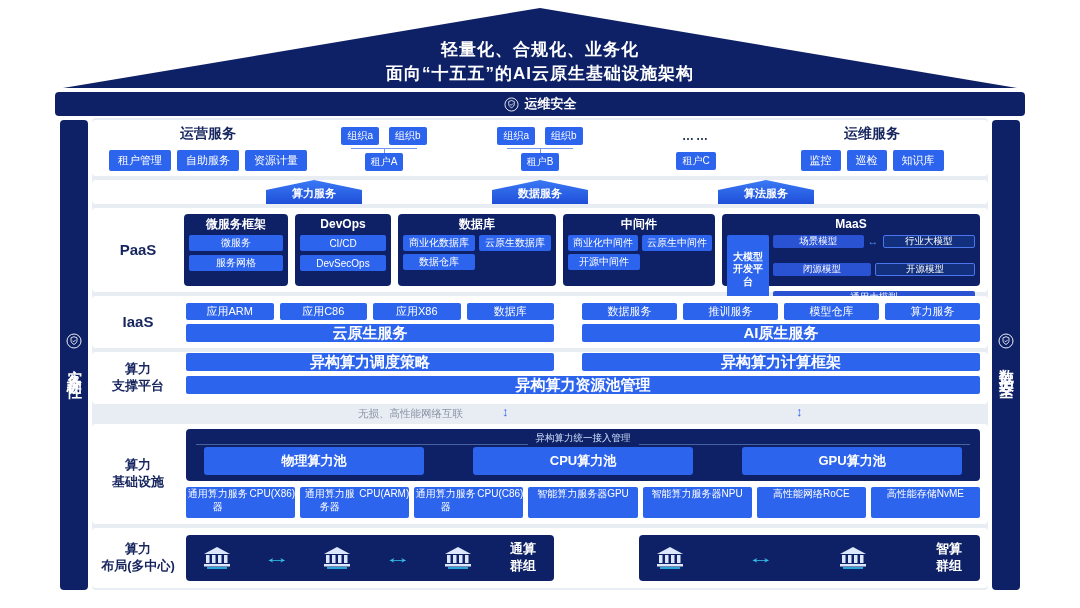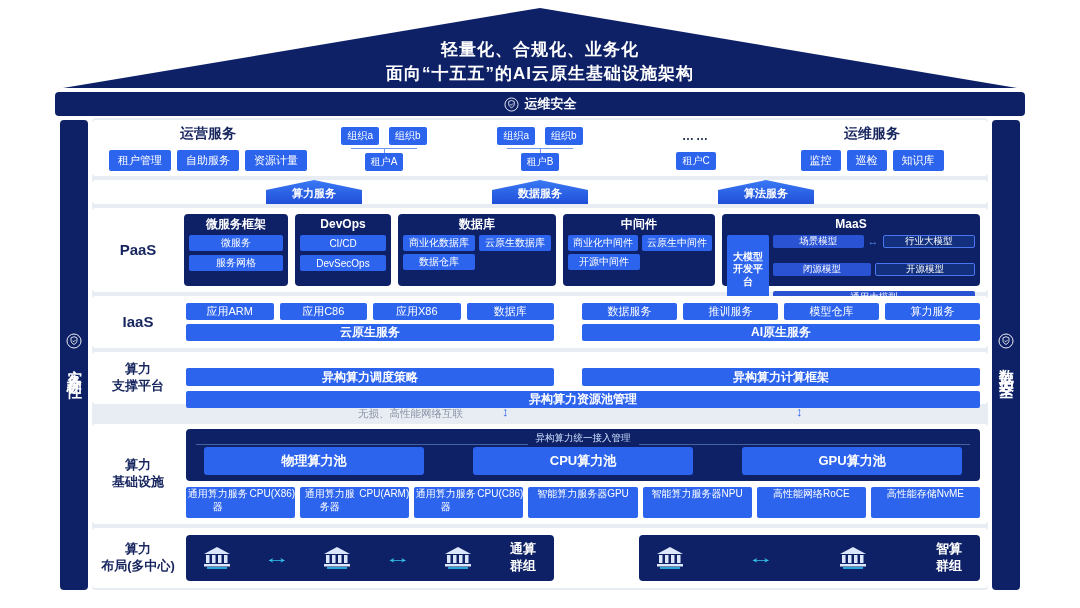--- a/index.html
+++ b/index.html
@@ -19,21 +19,21 @@
             display:flex; flex-direction:column; align-items:center; justify-content:center; gap:8px; color:#fff; }
   .pillar-left { left:60px; } .pillar-right { left:992px; }
   .vtext { writing-mode:vertical-rl; text-orientation:upright; font-size:15px; font-weight:bold; letter-spacing:5px; }
 
   .content-bg { position:absolute; left:92px; top:118px; width:896px; height:472px; background:#e8ecf3; border-radius:4px; }
   .row { position:absolute; left:92px; width:896px; background:#fff; border-radius:4px; }
 
   .btn { background:#2d64ee; color:#fff; border-radius:2px; display:inline-flex; align-items:center; justify-content:center; white-space:nowrap; }
   .btn.sm { font-size:11px; padding:3px 9px; }
   .btn.xs { font-size:10px; padding:2px 6px; }
-  .bar { background:#2d64ee; color:#fff; font-weight:bold; font-size:12px; height:18px; border-radius:2px;
+  .bar { background:#2d64ee; color:#fff; font-weight:bold; font-size:15px; height:18px; border-radius:2px;
          display:flex; align-items:center; justify-content:center; }
 
   
   .row1 { top:120px; height:56px; display:flex; align-items:center; padding:0 10px; }
   .svc-box { width:212px; display:flex; flex-direction:column; align-items:center; gap:7px; }
   .svc-title { font-size:14px; font-weight:bold; color:#16255e; }
   .btn-row { display:flex; gap:6px; }
   .tenant-area { flex:1; display:flex; justify-content:center; gap:30px; padding-top:2px; }
   .tree { display:flex; flex-direction:column; align-items:center; width:126px; }
   .orgs { display:flex; gap:10px; }
@@ -78,21 +78,21 @@
   
   .row4 { top:296px; height:52px; display:flex; padding:0 8px 0 0; }
   .iaas-content { flex:1; display:flex; gap:28px; padding:7px 0 7px 2px; }
   .cluster { display:flex; flex-direction:column; gap:4px; }
   .cluster.cl-left { flex:0 0 368px; } .cluster.cl-right { flex:1; }
   .cl-row { display:flex; gap:6px; }
   .cl-row .btn.sm { flex:1; padding:0; height:17px; }
 
   
   .row5 { top:352px; height:52px; display:flex; padding:0 8px 0 0; }
-  .support-content { flex:1; display:flex; flex-direction:column; gap:5px; padding:16px 0 7px 2px; }
+  .support-content { flex:1; display:flex; flex-direction:column; gap:5px; padding:1px 0 7px 2px; }
   .sup-row1 { display:flex; gap:28px; }
   .sup-row1 .bar.l { flex:0 0 368px; } .sup-row1 .bar.r { flex:1; }
 
   
   .inter-note { position:absolute; left:358px; top:407px; font-size:10.5px; color:#8a93a5; }
   .varrow { position:absolute; color:#2d64ee; font-size:13px; font-weight:bold; top:404px; }
   .varrow.a { left:502px; } .varrow.b { left:796px; }
 
   
   .row6 { top:424px; height:100px; display:flex; padding:0 8px 0 0; }

